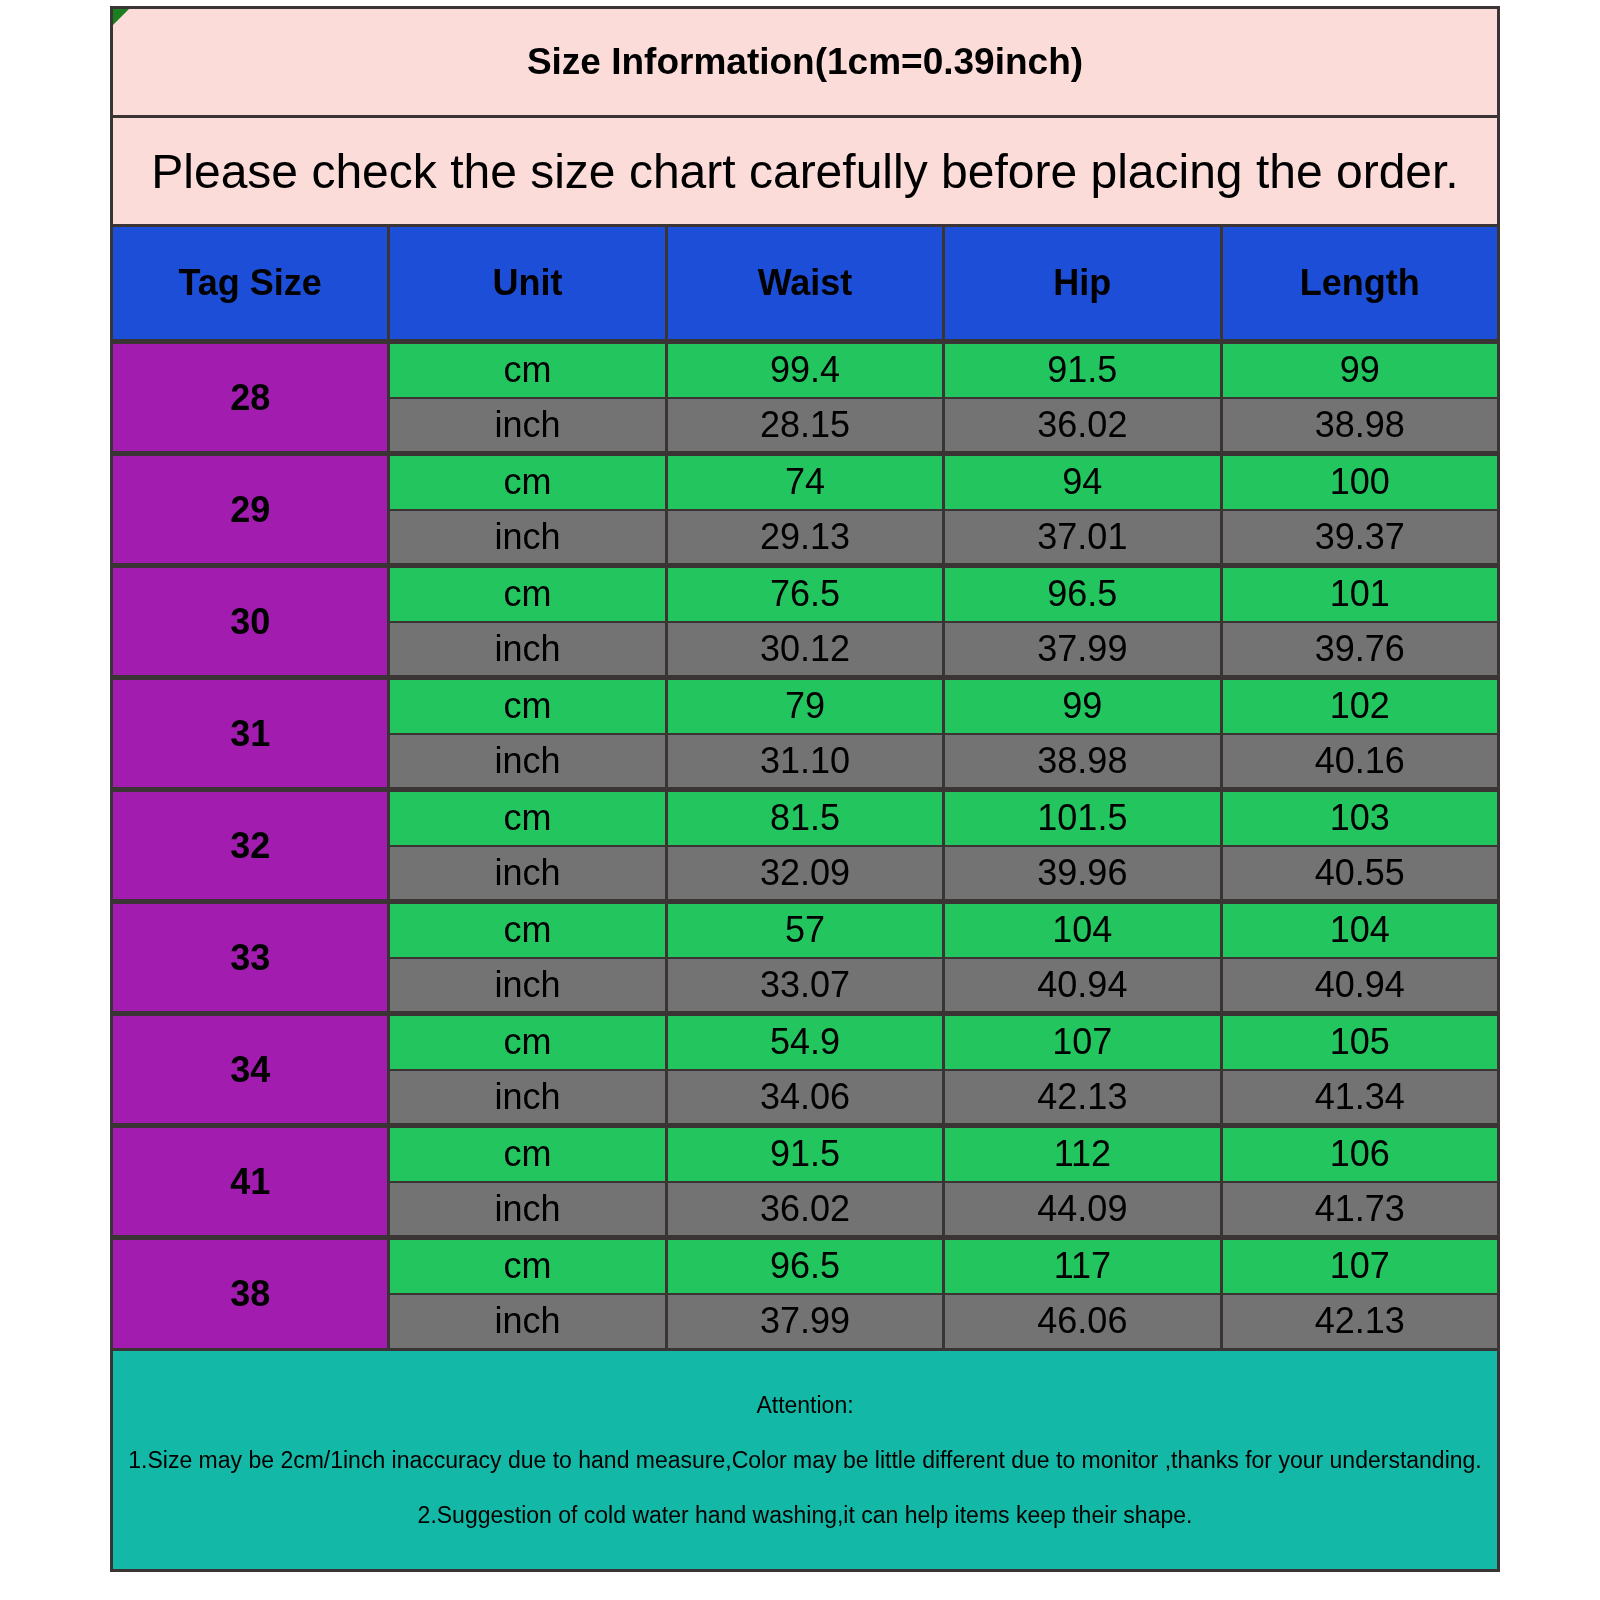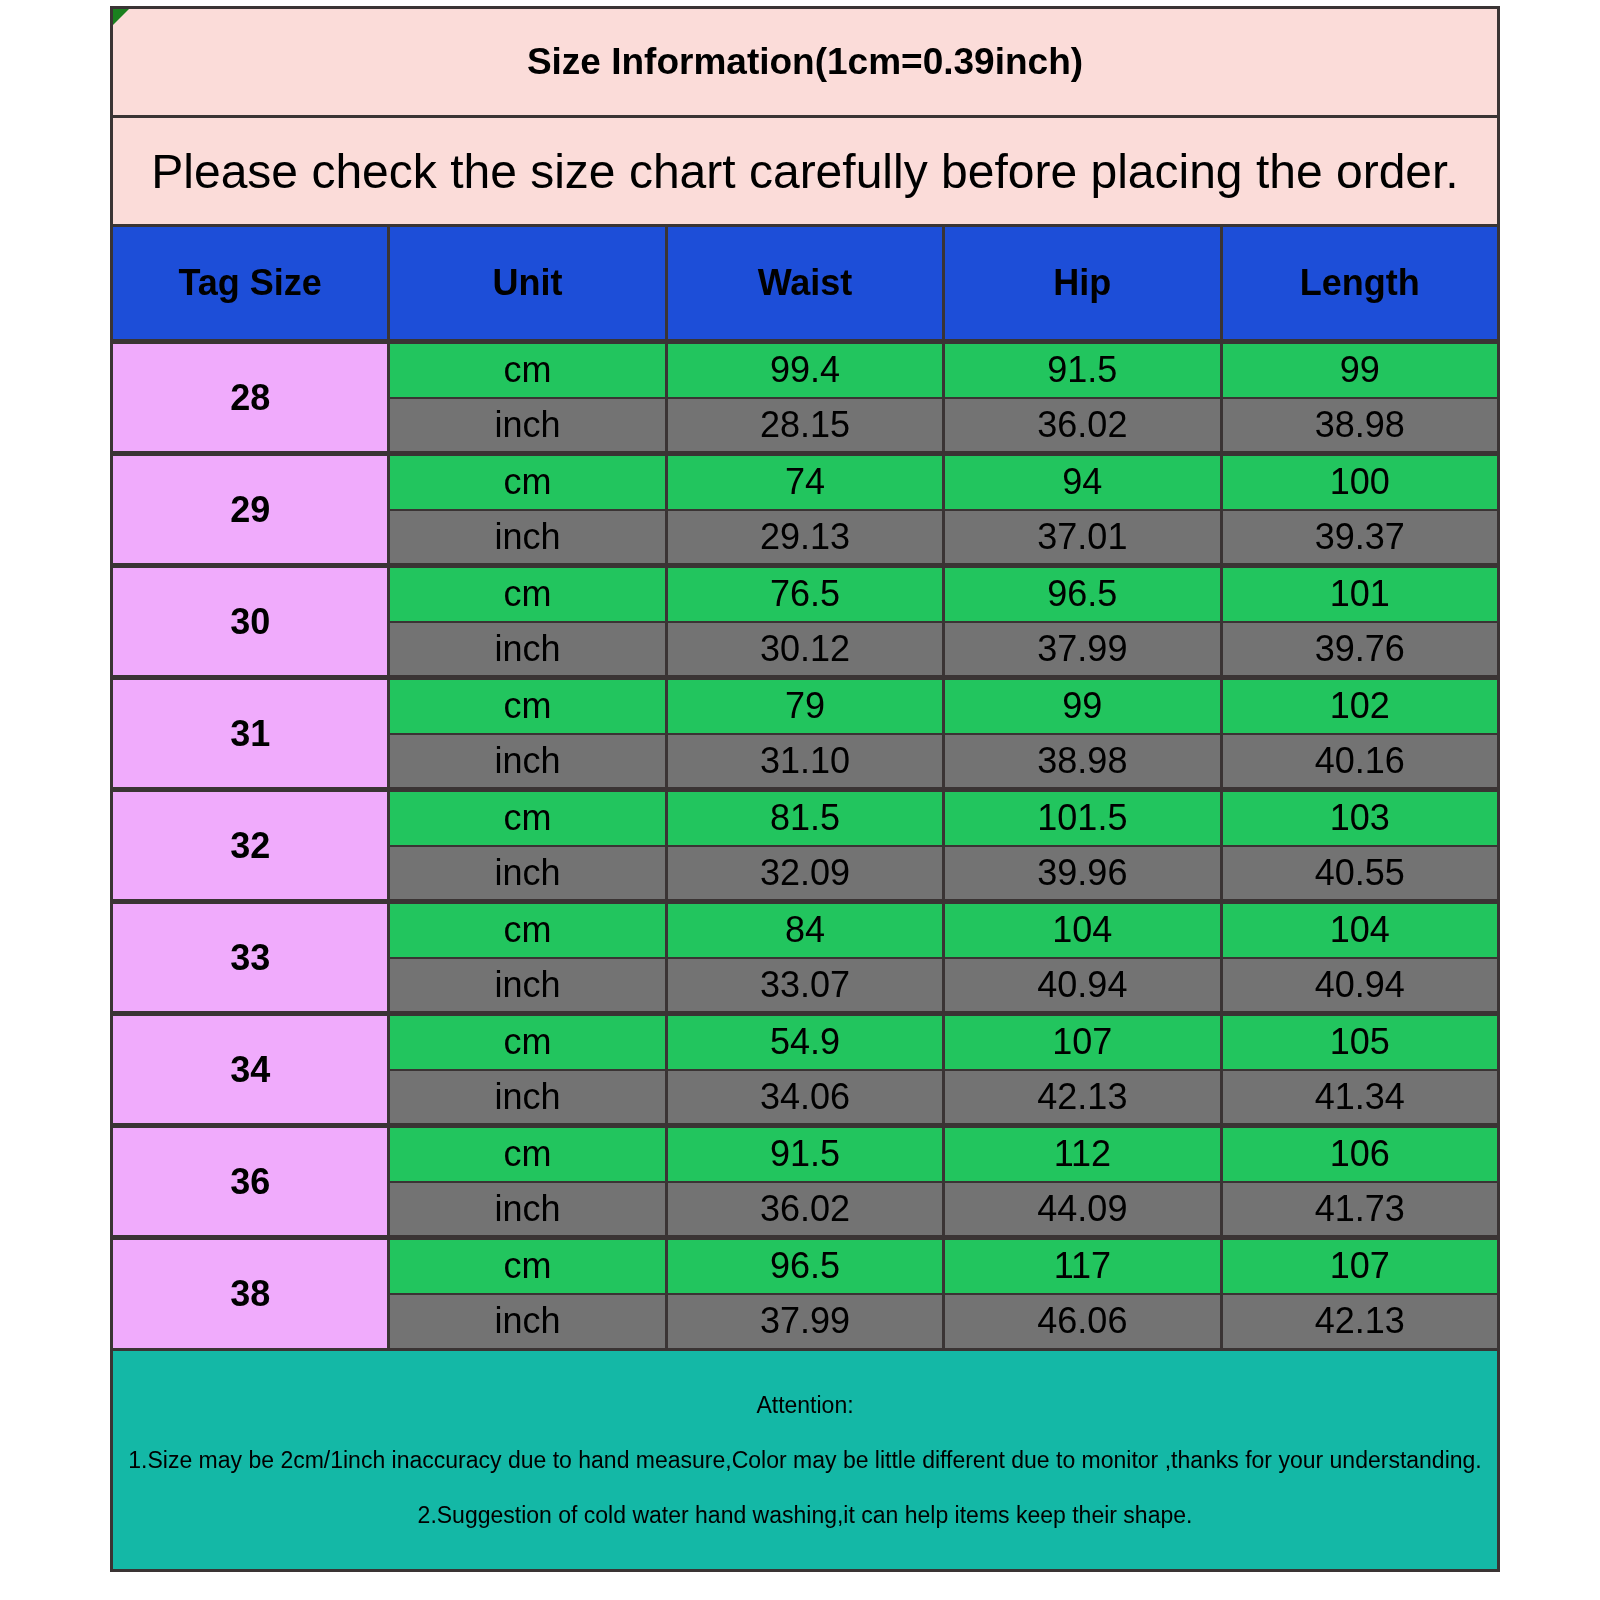--- a/index.html
+++ b/index.html
@@ -49,21 +49,21 @@
     height: 112px;
     background: #1d4ed8;
     font-size: 36px;
     font-weight: bold;
     border-bottom-width: 5px;
   }
   tr.data-row { height: 56px; }
   tr.data-row td { font-size: 36px; border-top-width: 2px; border-bottom-width: 2px; }
   tr.group-start td { border-top-width: 5px; }
   td.tag-cell {
-    background: #f0abfc;
+    background: #a21caf;
     font-size: 38px;
     font-weight: bold;
   }
   td.cell-white { background: #22c55e; }
   td.cell-pink  { background: #737373; }
   .attention-row td {
     background: #14b8a6;
     border-top-width: 5px;
     border-bottom-width: 4px;
     text-align: left;
@@ -184,21 +184,21 @@
     <tr class="data-row">
       <td class="cell-pink">inch</td>
       <td class="cell-pink">32.09</td>
       <td class="cell-pink">39.96</td>
       <td class="cell-pink">40.55</td>
     </tr>
 
     <tr class="data-row group-start">
       <td class="tag-cell" rowspan="2">33</td>
       <td class="cell-white">cm</td>
-      <td class="cell-white">84</td>
+      <td class="cell-white">57</td>
       <td class="cell-white">104</td>
       <td class="cell-white">104</td>
     </tr>
     <tr class="data-row">
       <td class="cell-pink">inch</td>
       <td class="cell-pink">33.07</td>
       <td class="cell-pink">40.94</td>
       <td class="cell-pink">40.94</td>
     </tr>
 
@@ -210,21 +210,21 @@
       <td class="cell-white">105</td>
     </tr>
     <tr class="data-row">
       <td class="cell-pink">inch</td>
       <td class="cell-pink">34.06</td>
       <td class="cell-pink">42.13</td>
       <td class="cell-pink">41.34</td>
     </tr>
 
     <tr class="data-row group-start">
-      <td class="tag-cell" rowspan="2">36</td>
+      <td class="tag-cell" rowspan="2">41</td>
       <td class="cell-white">cm</td>
       <td class="cell-white">91.5</td>
       <td class="cell-white">112</td>
       <td class="cell-white">106</td>
     </tr>
     <tr class="data-row">
       <td class="cell-pink">inch</td>
       <td class="cell-pink">36.02</td>
       <td class="cell-pink">44.09</td>
       <td class="cell-pink">41.73</td>

